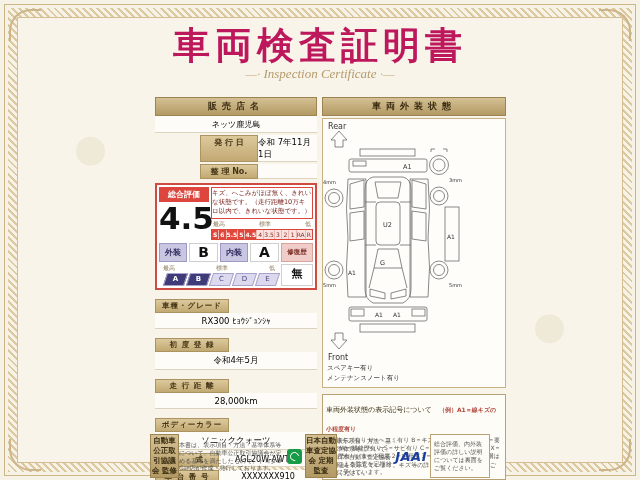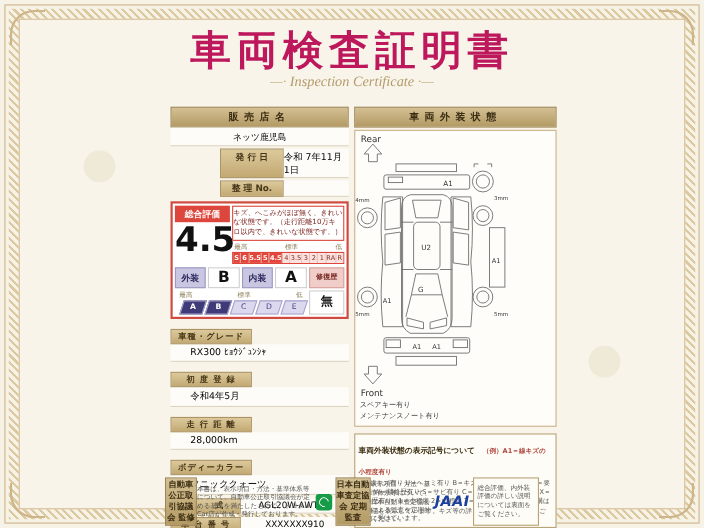--- a/index.html
+++ b/index.html
@@ -60,31 +60,31 @@
   .gcells{display:flex;padding-left:4px;}
   .gcell{width:19px;height:11px;transform:skewX(-18deg);background:#dcd9ee;border:1px solid #a7a3cc;margin-left:2px;text-align:center;}
   .gcell span{display:block;transform:skewX(18deg);font-size:7px;color:#4a4580;line-height:11px;}
   .gcell.on{background:#3f3a78;}
   .gcell.on span{color:#fff;font-weight:bold;}
   .repair-val{width:30px;text-align:center;font-size:11px;font-weight:bold;background:#fff;border:1px solid #cfcfcf;line-height:17px;color:#111;}
 
   
   .field{margin-top:3px;}
   .field .flbl{display:inline-block;width:72px;background:linear-gradient(#dcc99c,#c2a973);border:1px solid #ab9362;font-size:7.5px;font-weight:bold;color:#463617;text-align:center;padding:1px 0;letter-spacing:1px;}
-  .field .fval{display:block;font-size:8.5px;padding:3px 18px 2px;background:#fdfcf8;border-bottom:1px solid #ddd4bf;}
+  .field .fval{display:block;text-align:center;font-size:8.5px;padding:3px 18px 2px;background:#fdfcf8;border-bottom:1px solid #ddd4bf;}
   .spec{display:flex;margin-top:3px;}
   .spec .slbl{width:62px;background:linear-gradient(#dcc99c,#c2a973);border:1px solid #ab9362;font-size:7.5px;font-weight:bold;color:#463617;text-align:center;padding:1px 0;letter-spacing:1px;}
   .spec .sval{flex:1;text-align:center;font-size:8px;background:#fdfcf8;border-bottom:1px solid #ddd4bf;padding-top:2px;}
 
   
   .panel{border:1px solid #c9b184;background:#fefdfa;margin-top:2px;}
   .diagram{position:relative;height:243px;}
   .notes{font-size:6.5px;line-height:1.5;padding:2px 0 3px 4px;color:#333;}
   .legend{border:1px solid #b8a276;background:#fdfcf6;margin-top:6px;padding:2px 3px;}
-  .legend-title{font-size:7px;font-weight:bold;color:#3a2d12;display:inline;}
+  .legend-title{font-size:7px;font-weight:normal;color:#3a2d12;display:inline;}
   .legend-example{font-size:6px;color:#b0443c;display:inline;margin-left:2px;font-weight:bold;}
   .legend-body{font-size:6px;color:#555;line-height:1.4;margin-top:1px;}
 
   
   .bottom-bar{position:absolute;left:150px;top:434px;width:340px;display:flex;gap:3px;align-items:stretch;}
   .fcol{display:flex;flex-direction:row;}
   .fcol1{width:152px;}
   .fcol2{width:122px;}
   .fcol3{flex:1;border:1px solid #b8a276;background:#fdfcf6;font-size:6px;color:#555;line-height:1.35;padding:2px 3px;display:flex;align-items:center;}
   .fhdr{background:linear-gradient(#d4c094,#b39a64);border:1px solid #9c8452;color:#3a2d12;font-weight:bold;font-size:7.5px;text-align:center;padding:1px 0;}

